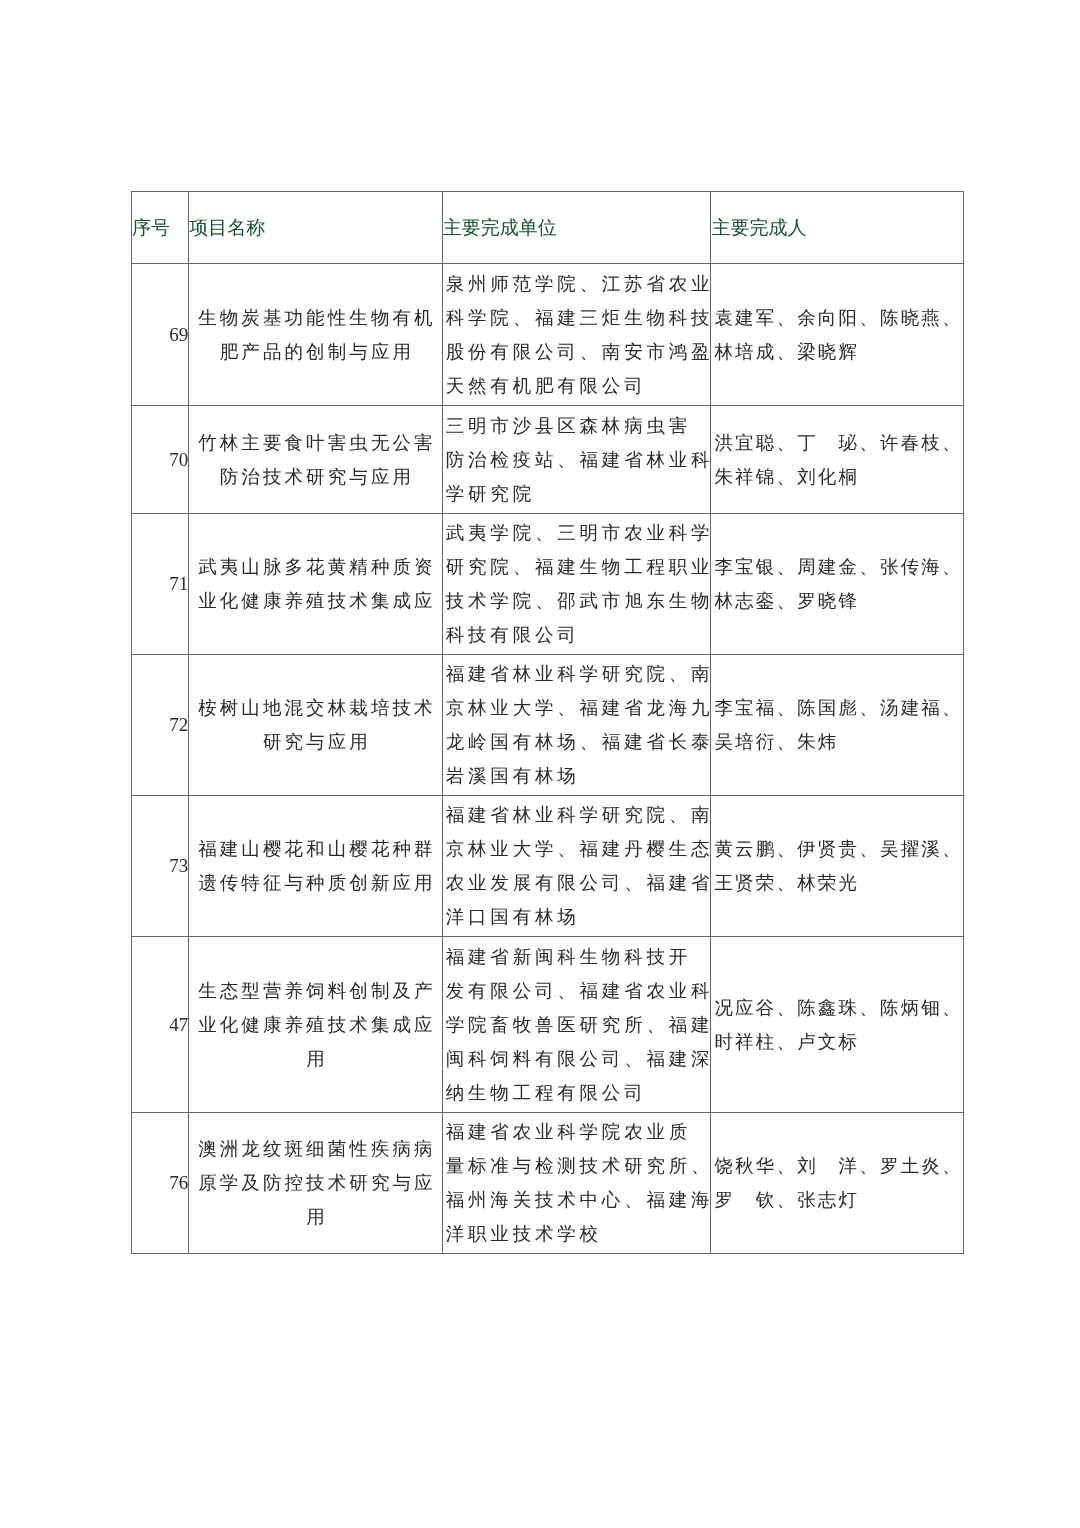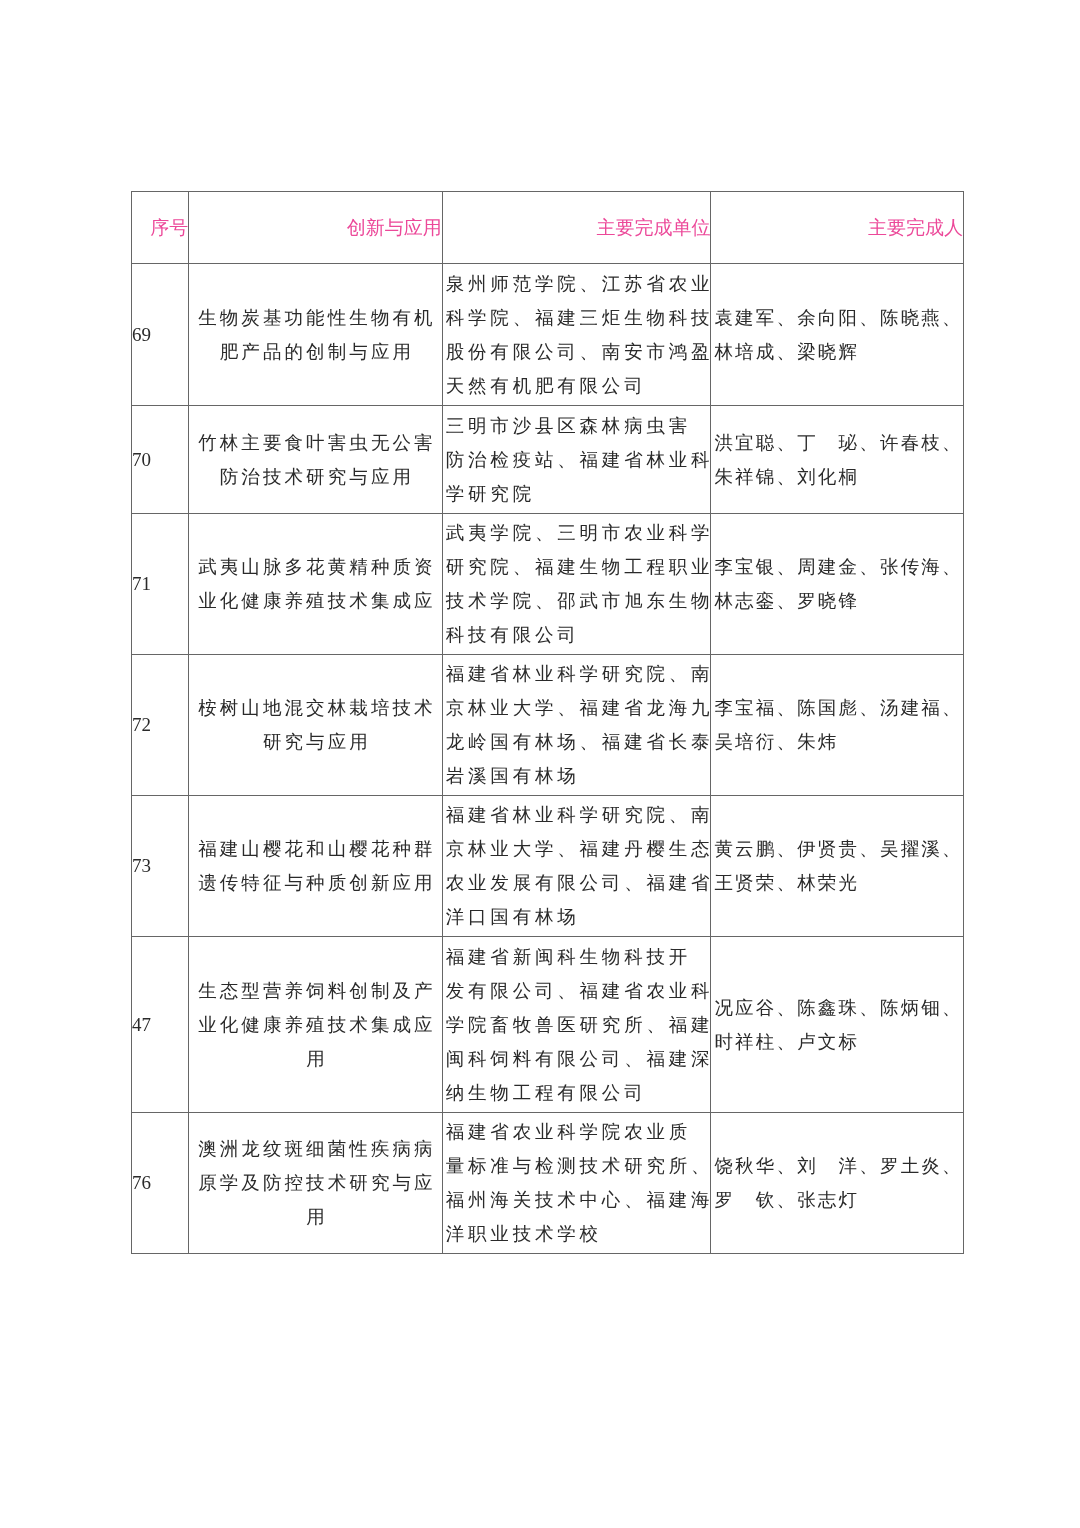--- a/index.html
+++ b/index.html
@@ -26,29 +26,29 @@
     .doc-table th, .doc-table td {
       border: 1.5px solid #666;
       padding: 0;
       vertical-align: middle;
     }
     .doc-table th {
       font-family: "DejaVu Sans", "Liberation Sans", sans-serif;
       font-weight: normal;
       font-size: 19px;
       height: 71px;
-      text-align: right;
-      color: #ec4899;
+      text-align: left;
+      color: #14532d;
     }
     .col-no { width: 57px; }
     .col-name { width: 253px; }
     .col-unit { width: 268px; }
     .col-people { width: 252px; }
     td.cell-no {
-      text-align: left;
+      text-align: right;
       font-family: "Liberation Serif", "DejaVu Serif", serif;
       font-size: 19px;
     }
     td.cell-text {
       font-size: 18.5px;
       line-height: 34px;
       letter-spacing: 3.1px;
       text-align: center;
       padding-left: 3px;
       word-break: break-all;
@@ -75,21 +75,21 @@
 <table class="doc-table">
   <colgroup>
     <col class="col-no">
     <col class="col-name">
     <col class="col-unit">
     <col class="col-people">
   </colgroup>
   <thead>
     <tr>
       <th>序号</th>
-      <th>创新与应用</th>
+      <th>项目名称</th>
       <th>主要完成单位</th>
       <th>主要完成人</th>
     </tr>
   </thead>
   <tbody id="table-body">
       <tr style="height: 142px;">
         <td class="cell-no">69</td>
         <td class="cell-text">
           <span class="line">生物炭基功能性生物有机</span>
           <span class="line">肥产品的创制与应用</span>

